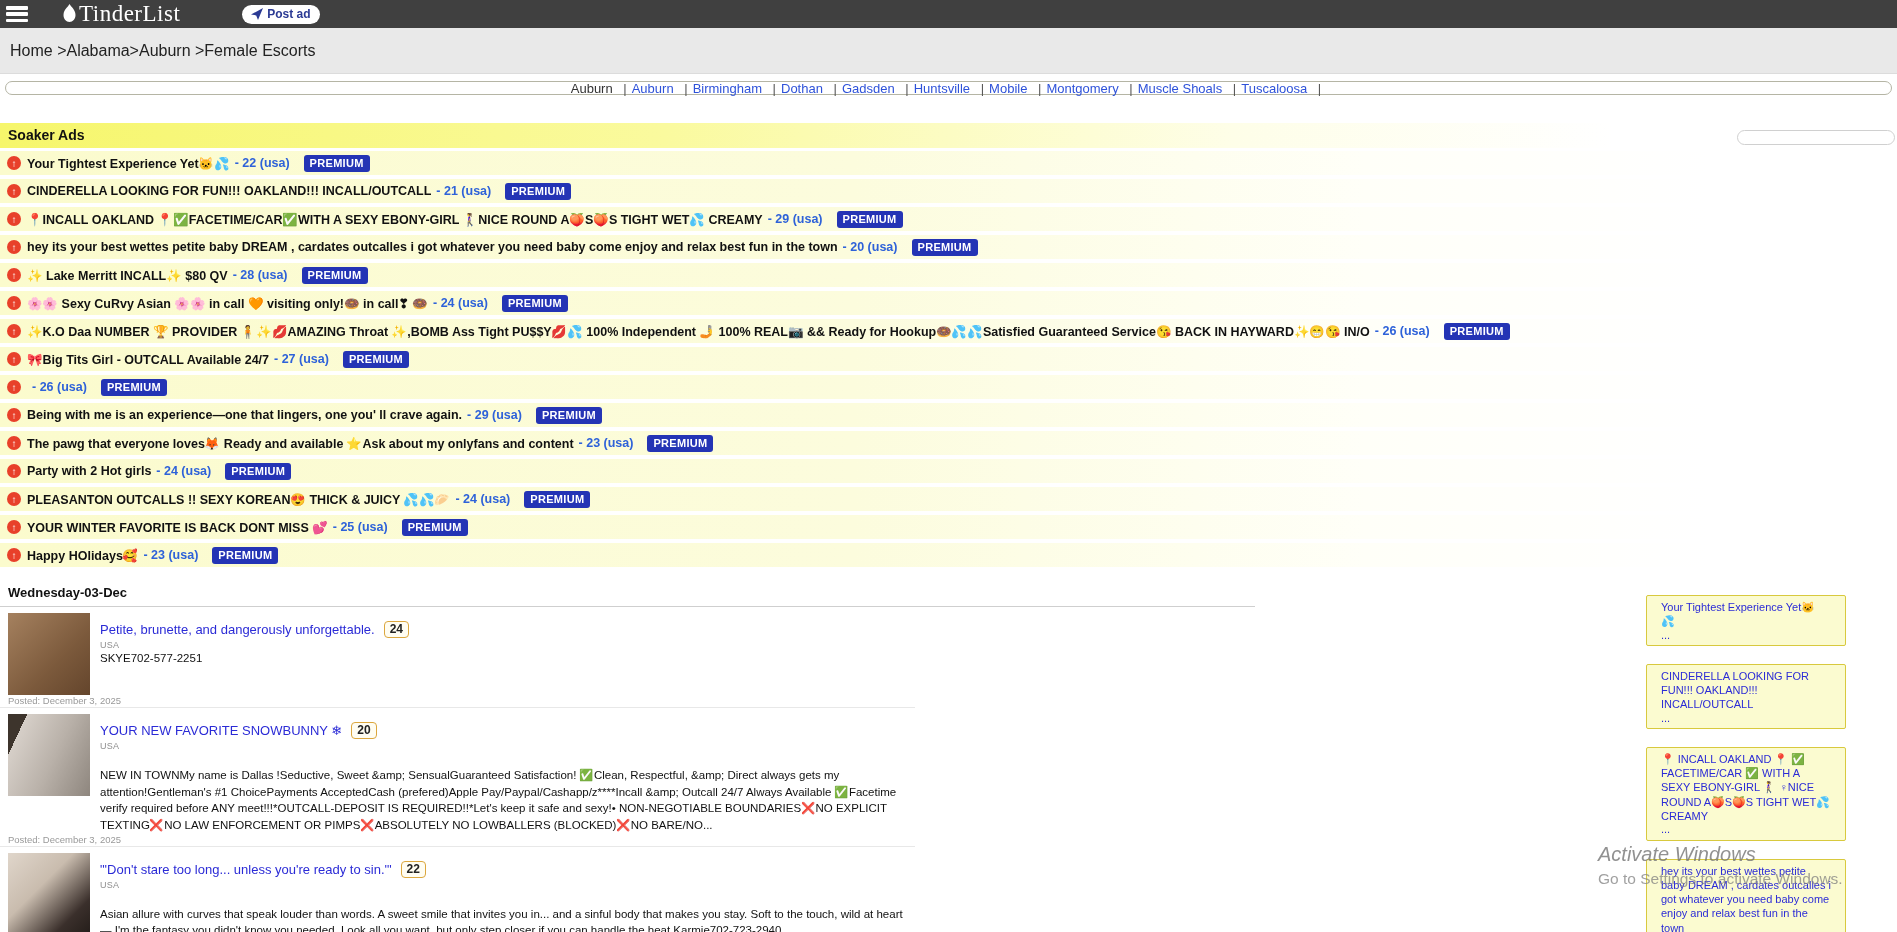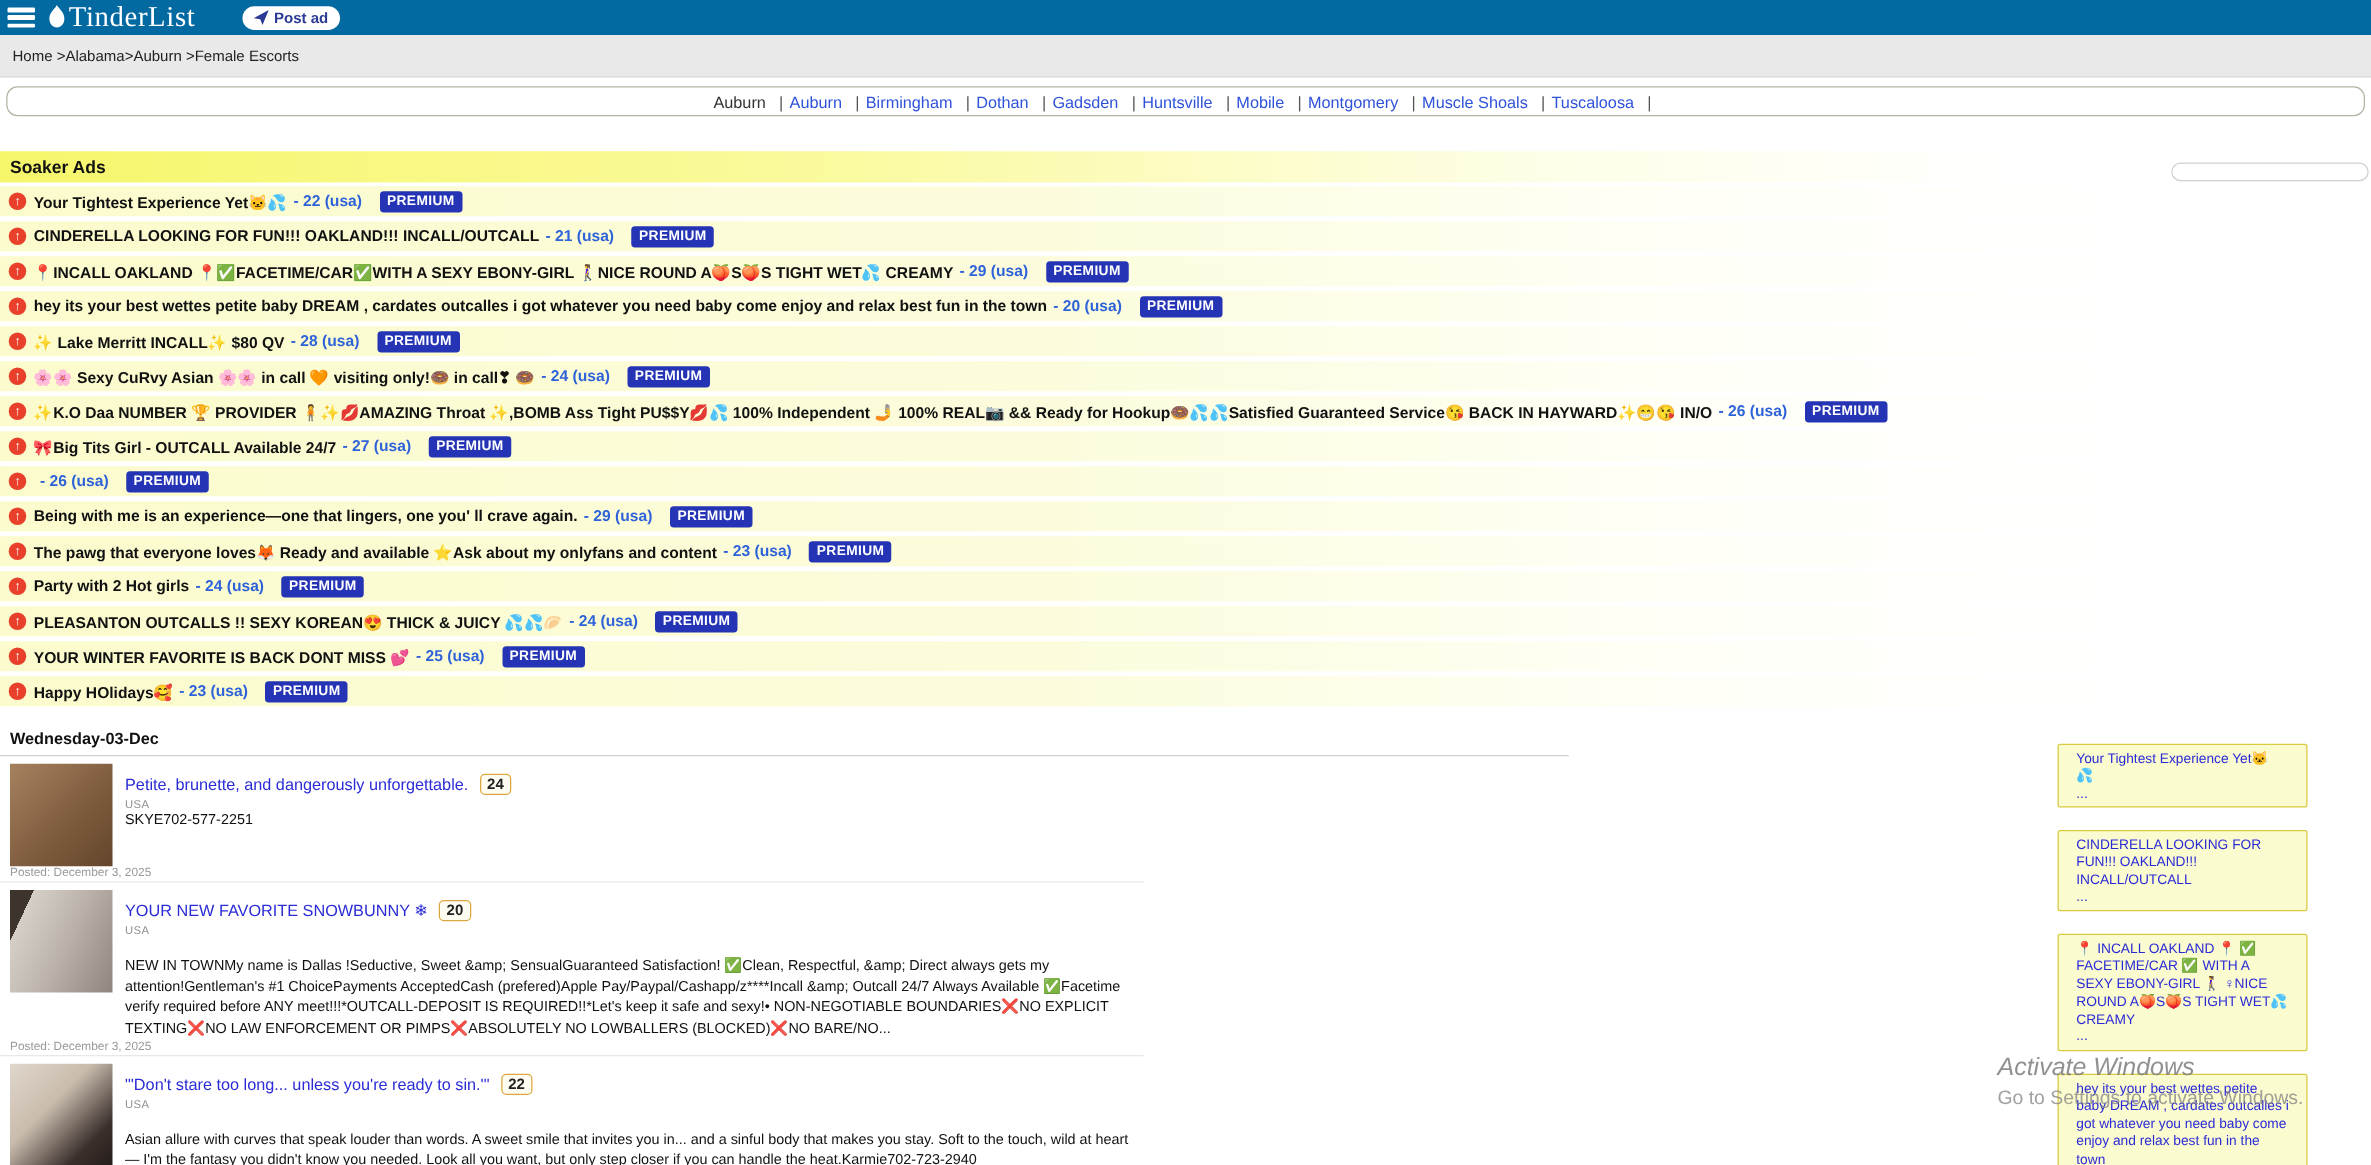--- a/index.html
+++ b/index.html
@@ -1,32 +1,32 @@
 <!DOCTYPE html>
 <html><head>
 <meta charset="utf-8">
 <style>
   * { margin:0; padding:0; box-sizing:border-box; }
   html,body { background:#fff; }
   body { font-family:"Liberation Sans", sans-serif; }
   .page { position:relative; width:1897px; height:932px; overflow:hidden; background:#fff; }
 
   
-  .header { height:28px; background:#0369a1; display:flex; align-items:center; padding-left:6px; }
+  .header { height:28px; background:#404040; display:flex; align-items:center; padding-left:6px;gap:24px; }
   .hamburger { width:22px; height:16px; display:flex; flex-direction:column; justify-content:space-between; cursor:pointer; margin-right:10px; }
   .hamburger span { display:block; height:3.5px; background:#fff; border-radius:1px; }
   .brand { display:flex; align-items:center; color:#fff; font-family:"Liberation Serif", serif; font-size:23px; letter-spacing:0.5px; }
   .brand svg { margin-right:2px; }
   .postad { margin-left:38px; background:#fff; color:#2b3a94; border:none; border-radius:10px; height:19px; padding:0 9px; font-size:12px; font-weight:bold; display:flex; align-items:center; gap:4px; cursor:pointer; }
 
   
-  .breadcrumb { height:34px; background:#e9e9e9; border-bottom:1px solid #dcdcdc; font-size:12px; color:#222; display:flex; align-items:center; padding-left:10px; }
-
-  
-  .citybox { margin:7px 5px 28px 5px; height:24px; border:1px solid #b5b5a5; border-radius:9px; background:#fff; display:flex; align-items:center; justify-content:center; font-size:13px; }
+  .breadcrumb { height:46px; background:#e9e9e9; border-bottom:1px solid #dcdcdc; font-size:16px; color:#222; display:flex; align-items:center; padding-left:10px; }
+
+  
+  .citybox { margin:7px 5px 28px 5px; height:14px; border:1px solid #b5b5a5; border-radius:9px; background:#fff; display:flex; align-items:center; justify-content:center; font-size:13px; }
   .citylink { color:#2e52d9; text-decoration:none; }
   .city-0 { color:#333; }
   .citysep { color:#555; margin:0 5px 0 7px; }
 
   
   .premium-header { height:25px; line-height:25px; padding-left:8px; font-size:14px; font-weight:bold; color:#111;
     background:linear-gradient(to right,#f6f66b 0%,#fafa9e 35%,#fefee8 65%,#ffffff 85%); margin-bottom:3px; }
   .prow { height:24px; margin-bottom:4px; display:flex; align-items:center; padding-left:7px; white-space:nowrap;
     background:linear-gradient(to right,#fbfbcd 0%,#fcfcdd 45%,#fffff8 72%,#ffffff 90%); }
   .upico { width:14px; height:14px; border-radius:50%; background:#e8402a; color:#fff; font-size:10px; font-weight:bold;

